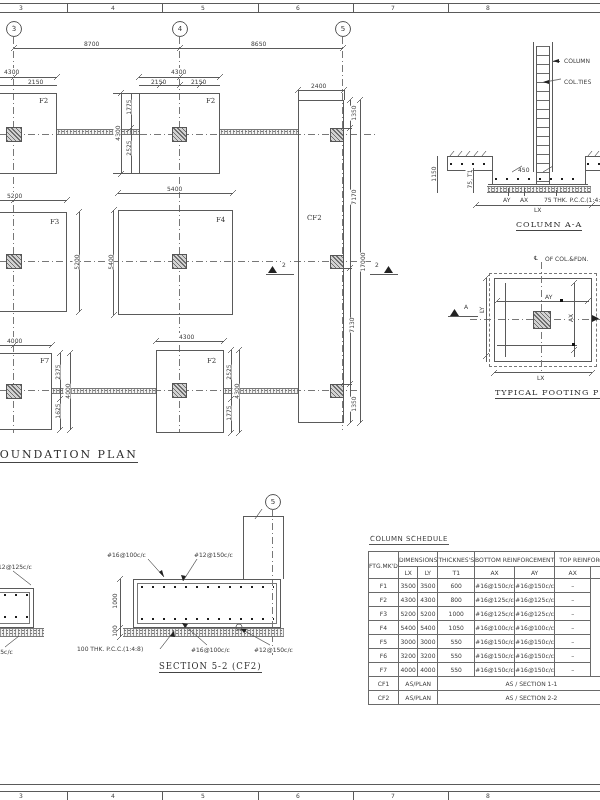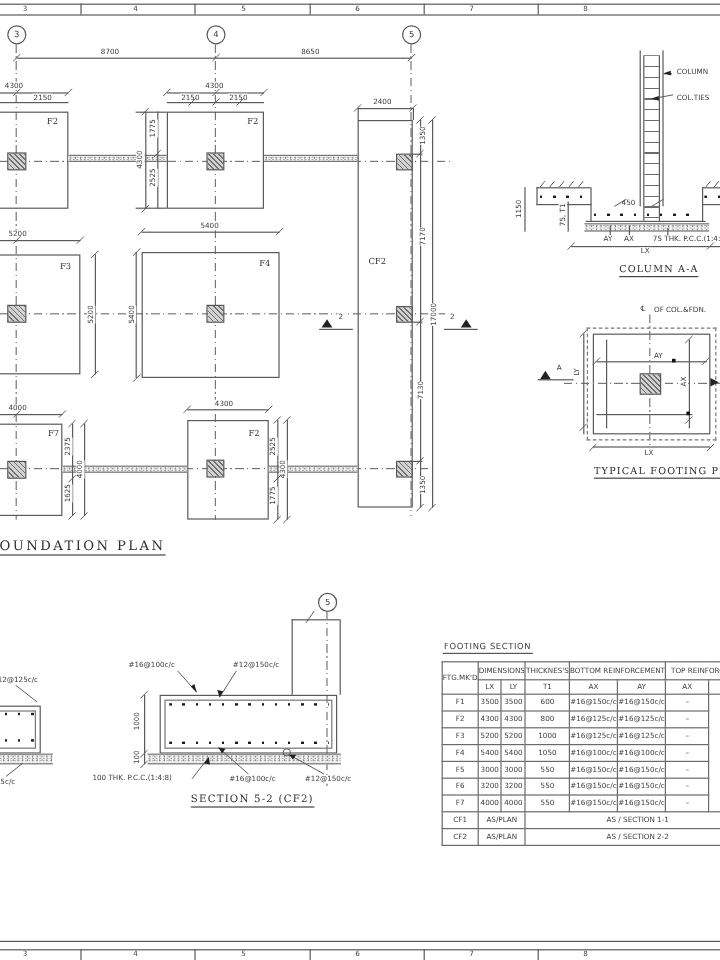--- a/index.html
+++ b/index.html
@@ -244,21 +244,21 @@
   <span class="title" style="left:159px;top:661px;font-size:8.5px">SECTION 5-2 (CF2)</span>
 
   <div class="rect" style="left:-50px;top:588px;width:84px;height:40px"></div>
   <div class="rect" style="left:-46px;top:592px;width:76px;height:32px;border-color:#777"></div>
   <div class="dots" style="left:-40px;top:594px;width:70px"></div>
   <div class="dots" style="left:-40px;top:616px;width:70px"></div>
   <div class="speck" style="left:-55px;top:628px;width:99px;height:9px"></div>
   <span class="dim" style="left:-8px;top:563px">#12@125c/c</span>
   <span class="dim" style="left:-27px;top:648px">#16@125c/c</span>
 
-  <span class="dim" style="left:369px;top:536px;font-size:7px;letter-spacing:0.5px;border-bottom:1px solid #555;padding-bottom:1px">FOOTING SECTION</span>
+  <span class="dim" style="left:369px;top:536px;font-size:7px;letter-spacing:0.5px;border-bottom:1px solid #555;padding-bottom:1px">COLUMN SCHEDULE</span>
   <table class="sched">
     <colgroup>
       <col style="width:29px">
         <col style="width:21px">
         <col style="width:22px">
         <col style="width:38px">
       <col style="width:45px">
         <col style="width:45px">
         <col style="width:44px">
         <col style="width:44px">

